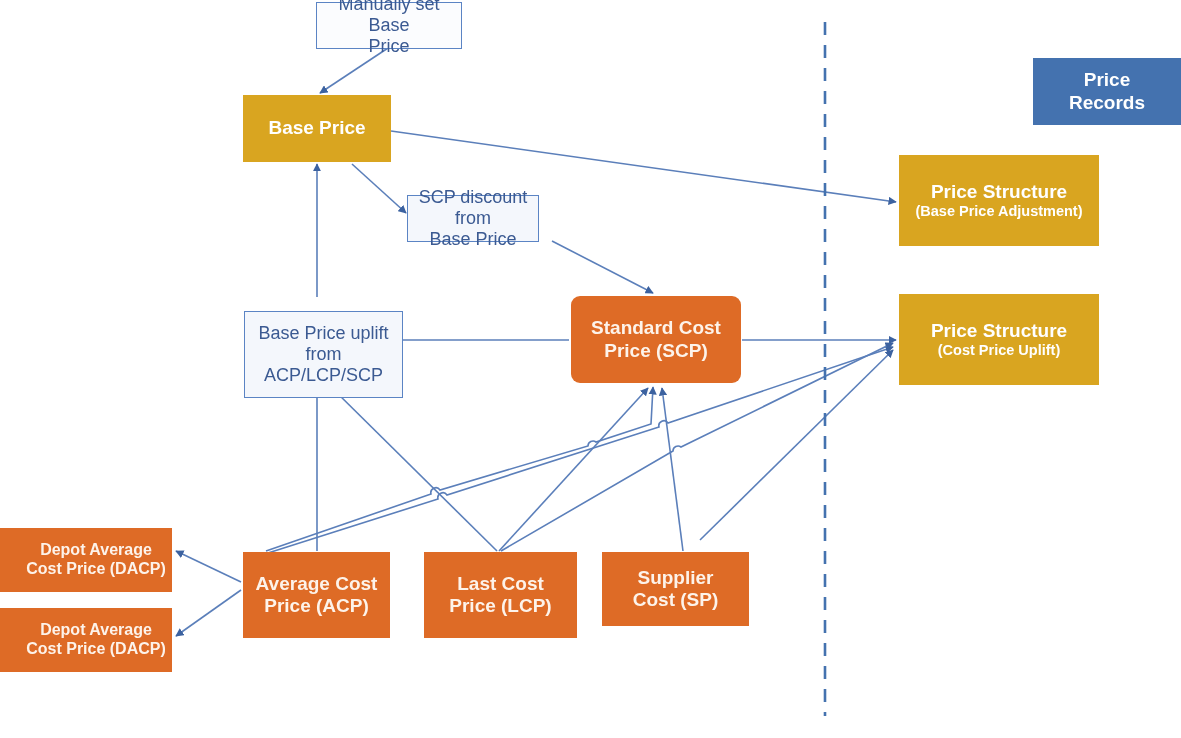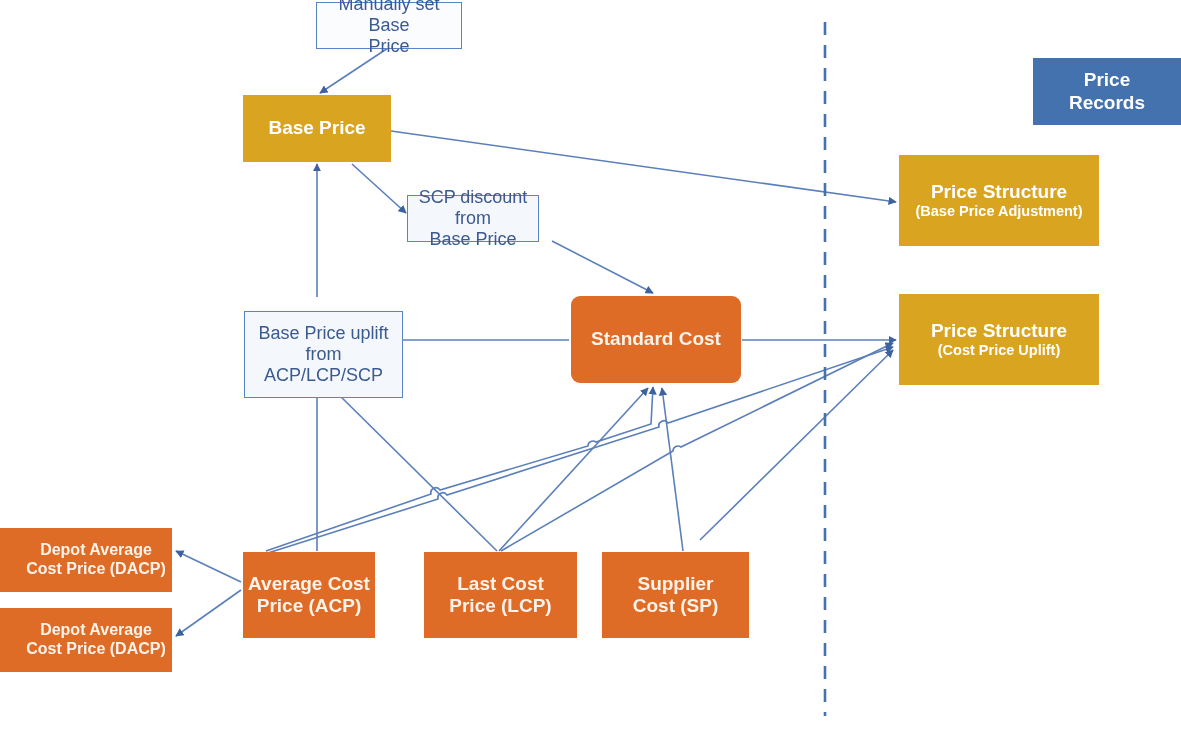--- a/index.html
+++ b/index.html
@@ -150,20 +150,21 @@
     <span class="line2">Base Price</span>
   </div>
 
   <div class="node note" style="left:244px; top:311px; width:159px; height:87px;">
     <span class="line1">Base Price uplift</span>
     <span class="line2">from ACP/LCP/SCP</span>
   </div>
 
   <div class="node orange" style="left:571px; top:296px; width:170px; height:87px;border-radius:9px;">
     <span class="line1">Standard Cost</span>
+    <span class="line2">Price (SCP)</span>
   </div>
 
   <div class="node gold" style="left:899px; top:155px; width:200px; height:91px;">
     <span class="line1">Price Structure</span>
     <span class="line2">(Base Price Adjustment)</span>
   </div>
 
   <div class="node gold" style="left:899px; top:294px; width:200px; height:91px;">
     <span class="line1">Price Structure</span>
     <span class="line2">(Cost Price Uplift)</span>
@@ -172,28 +173,28 @@
   <div class="node orange small" style="left:0px; top:528px; width:172px; height:64px;">
     <span class="line1">Depot Average</span>
     <span class="line2">Cost Price (DACP)</span>
   </div>
 
   <div class="node orange small" style="left:0px; top:608px; width:172px; height:64px;">
     <span class="line1">Depot Average</span>
     <span class="line2">Cost Price (DACP)</span>
   </div>
 
-  <div class="node orange" style="left:243px; top:552px; width:132px; height:86px;">
+  <div class="node orange" style="left:243px; top:552px; width:147px; height:86px;">
     <span class="line1">Average Cost</span>
     <span class="line2">Price (ACP)</span>
   </div>
 
   <div class="node orange" style="left:424px; top:552px; width:153px; height:86px;">
     <span class="line1">Last Cost</span>
     <span class="line2">Price (LCP)</span>
   </div>
 
-  <div class="node orange" style="left:602px; top:552px; width:147px; height:86px;">
+  <div class="node orange" style="left:602px; top:552px; width:147px; height:74px;">
     <span class="line1">Supplier</span>
     <span class="line2">Cost (SP)</span>
   </div>
 
 </div>
 
 </body></html>

